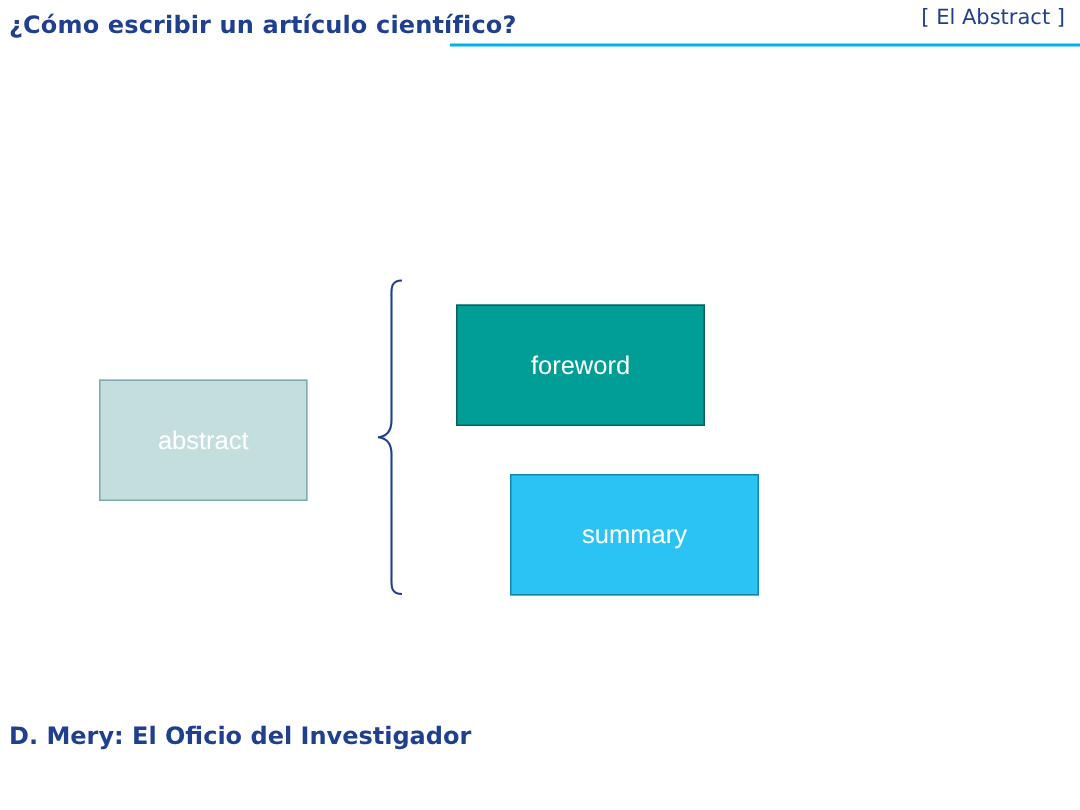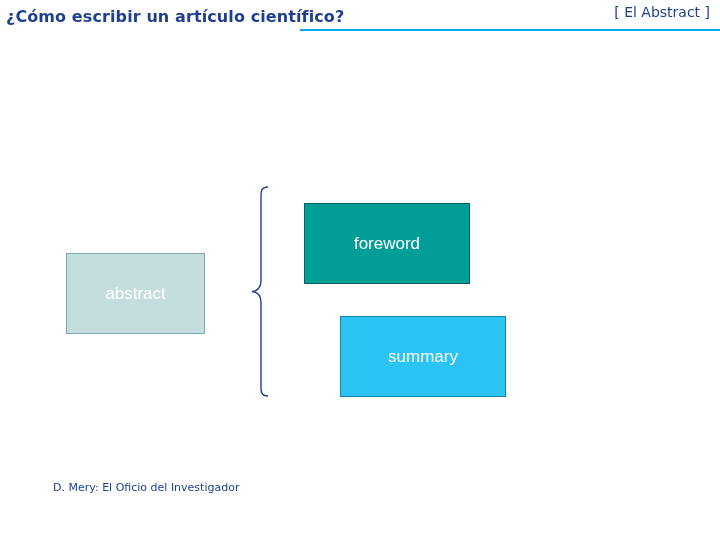--- a/index.html
+++ b/index.html
@@ -106,25 +106,24 @@
     top: 185px;
     width: 24px;
     height: 213px;
   }
 
   
   .footer {
     position: absolute;
     left: 6px;
     top: 481px;
-    font-size: 11px;
-    font-weight: normal;
+    font-size: 16px;
+    font-weight: bold;
     color: #1f3f8f;
     white-space: nowrap;
-    margin-left: 47px;
   }
 </style>
 </head>
 <body>
 
 <div class="slide-header">
   <div class="header-left">¿Cómo escribir un artículo científico?</div>
   <div class="header-right">[ El Abstract ]</div>
   <div class="header-rule"></div>
 </div>

